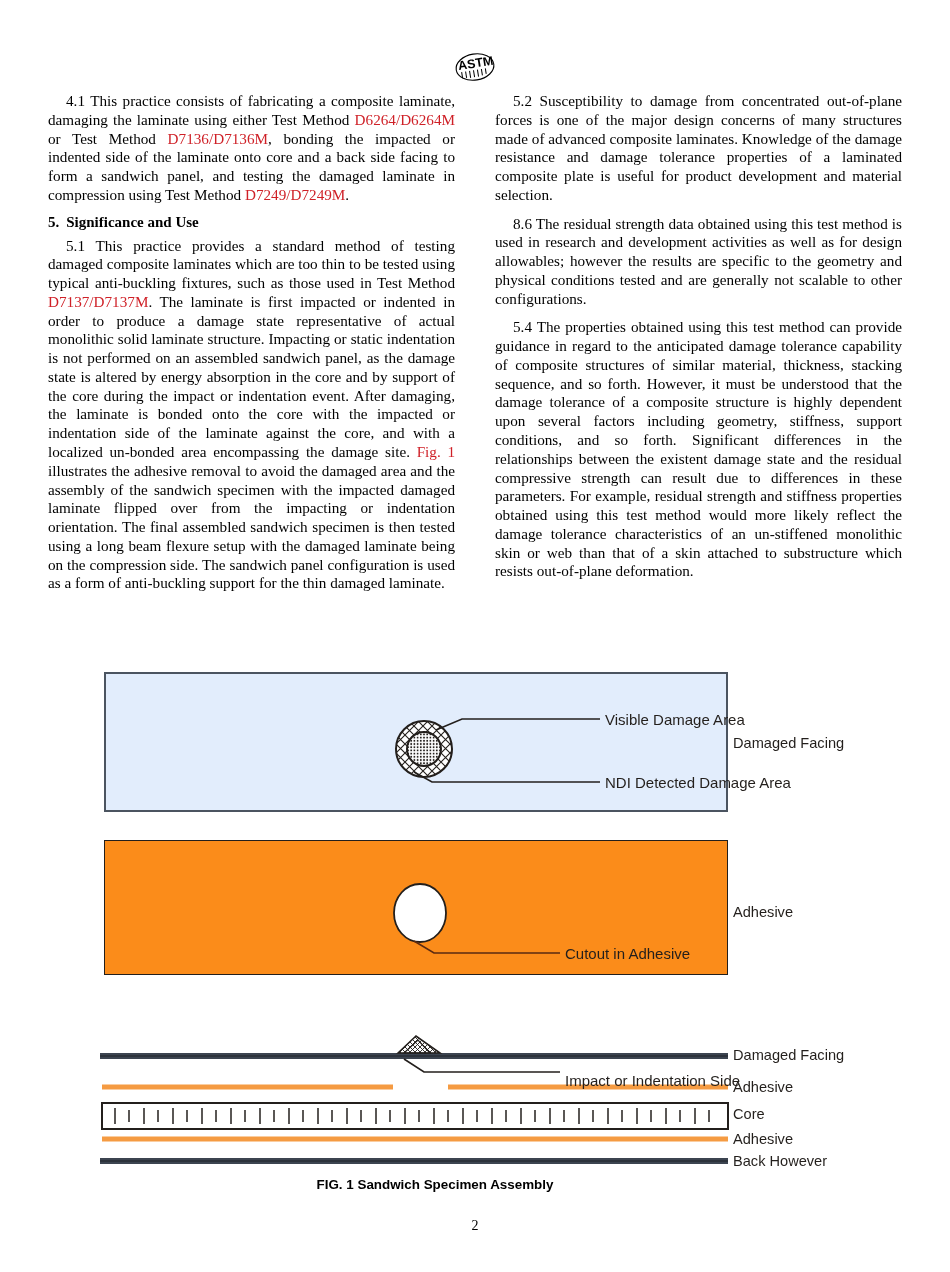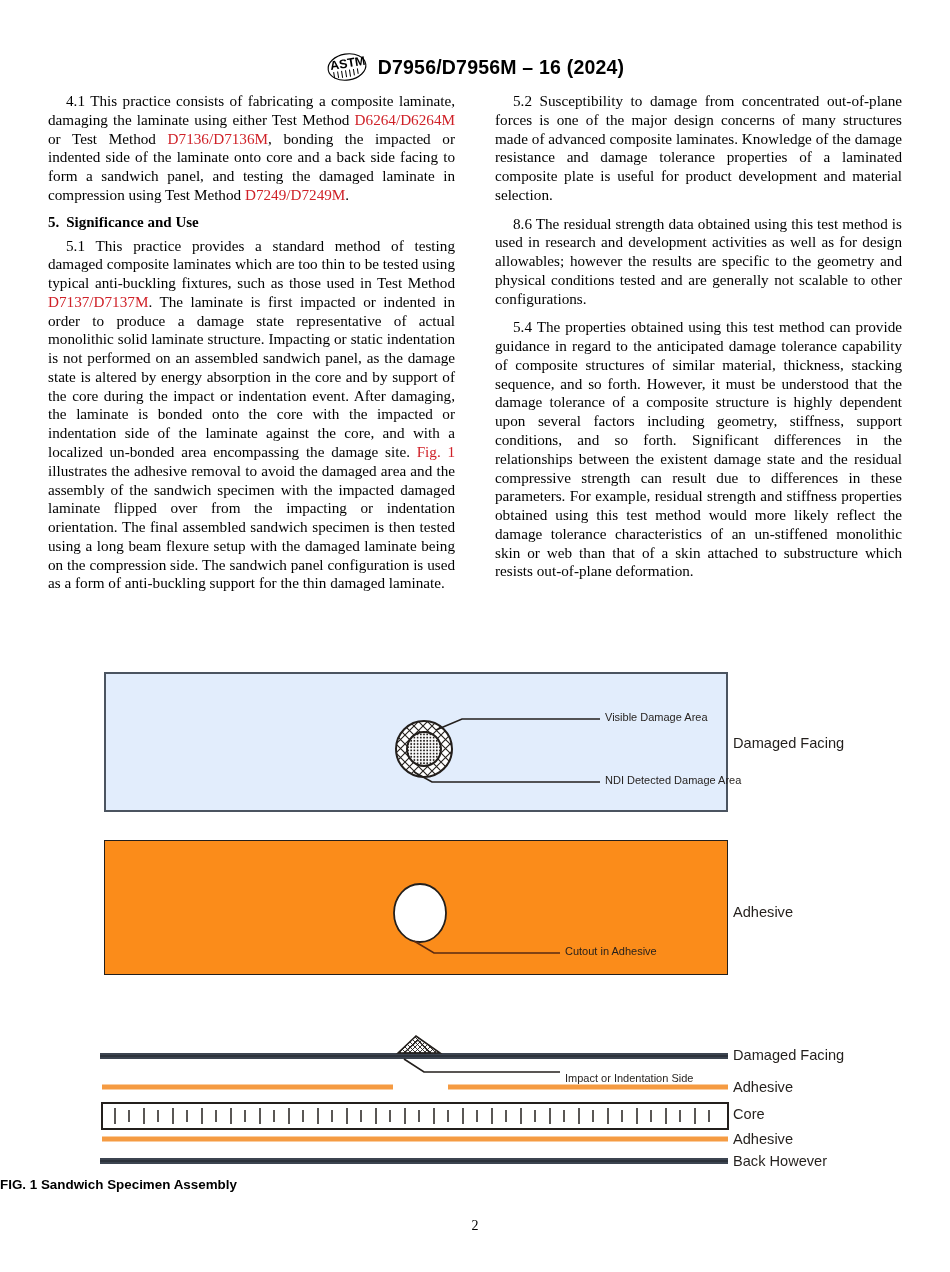--- a/index.html
+++ b/index.html
@@ -69,28 +69,28 @@
 
   .side-label {
     position:absolute; left:733px;
     font-family:"Liberation Sans", sans-serif;
     font-size:14.6px; color:#231f1c; white-space:nowrap;
   }
 
   .callout-text {
     position:absolute;
     font-family:"Liberation Sans", sans-serif;
-    font-size:11px; color:#231f1c; white-space:nowrap;
+    font-size:15px; color:#231f1c; white-space:nowrap;
   }
 
   svg.fig-svg { position:absolute; left:0; top:0; overflow:visible; }
 
   .caption {
     position:absolute; left:0; top:505px; width:870px;
-    text-align:left;
+    text-align:center;
     font-family:"Liberation Sans", sans-serif;
     font-weight:bold; font-size:13.4px;
   }
 
   .page-number {
     position:absolute; left:0; top:1218px; width:950px;
     text-align:center; font-size:14px;
   }
 </style>
 </head>
@@ -107,21 +107,20 @@
     <g stroke="#000" stroke-width="2" transform="rotate(-9 42 30)">
       <line x1="14" y1="36" x2="14" y2="48"></line>
       <line x1="22" y1="36" x2="22" y2="49"></line>
       <line x1="30" y1="36" x2="30" y2="50"></line>
       <line x1="38" y1="36" x2="38" y2="50"></line>
       <line x1="46" y1="36" x2="46" y2="50"></line>
       <line x1="54" y1="36" x2="54" y2="49"></line>
       <line x1="62" y1="36" x2="62" y2="47"></line>
     </g>
   </svg>
-  <div class="doc-designation">D7956/D7956M – 16 (2024)</div>
 </div>
 
 <div class="columns">
 
   <div class="col">
 
 
     <p class="para"><span>4.1 This practice consists of fabricating a composite laminate, damaging the laminate using either Test Method </span><span class="ref">D6264/D6264M</span><span> or Test Method </span><span class="ref">D7136/D7136M</span><span>, bonding the impacted or indented side of the laminate onto core and a back side facing to form a sandwich panel, and testing the damaged laminate in compression using Test Method </span><span class="ref">D7249/D7249M</span><span>.</span></p>
 
     <h2 class="section-head spacer-head">

